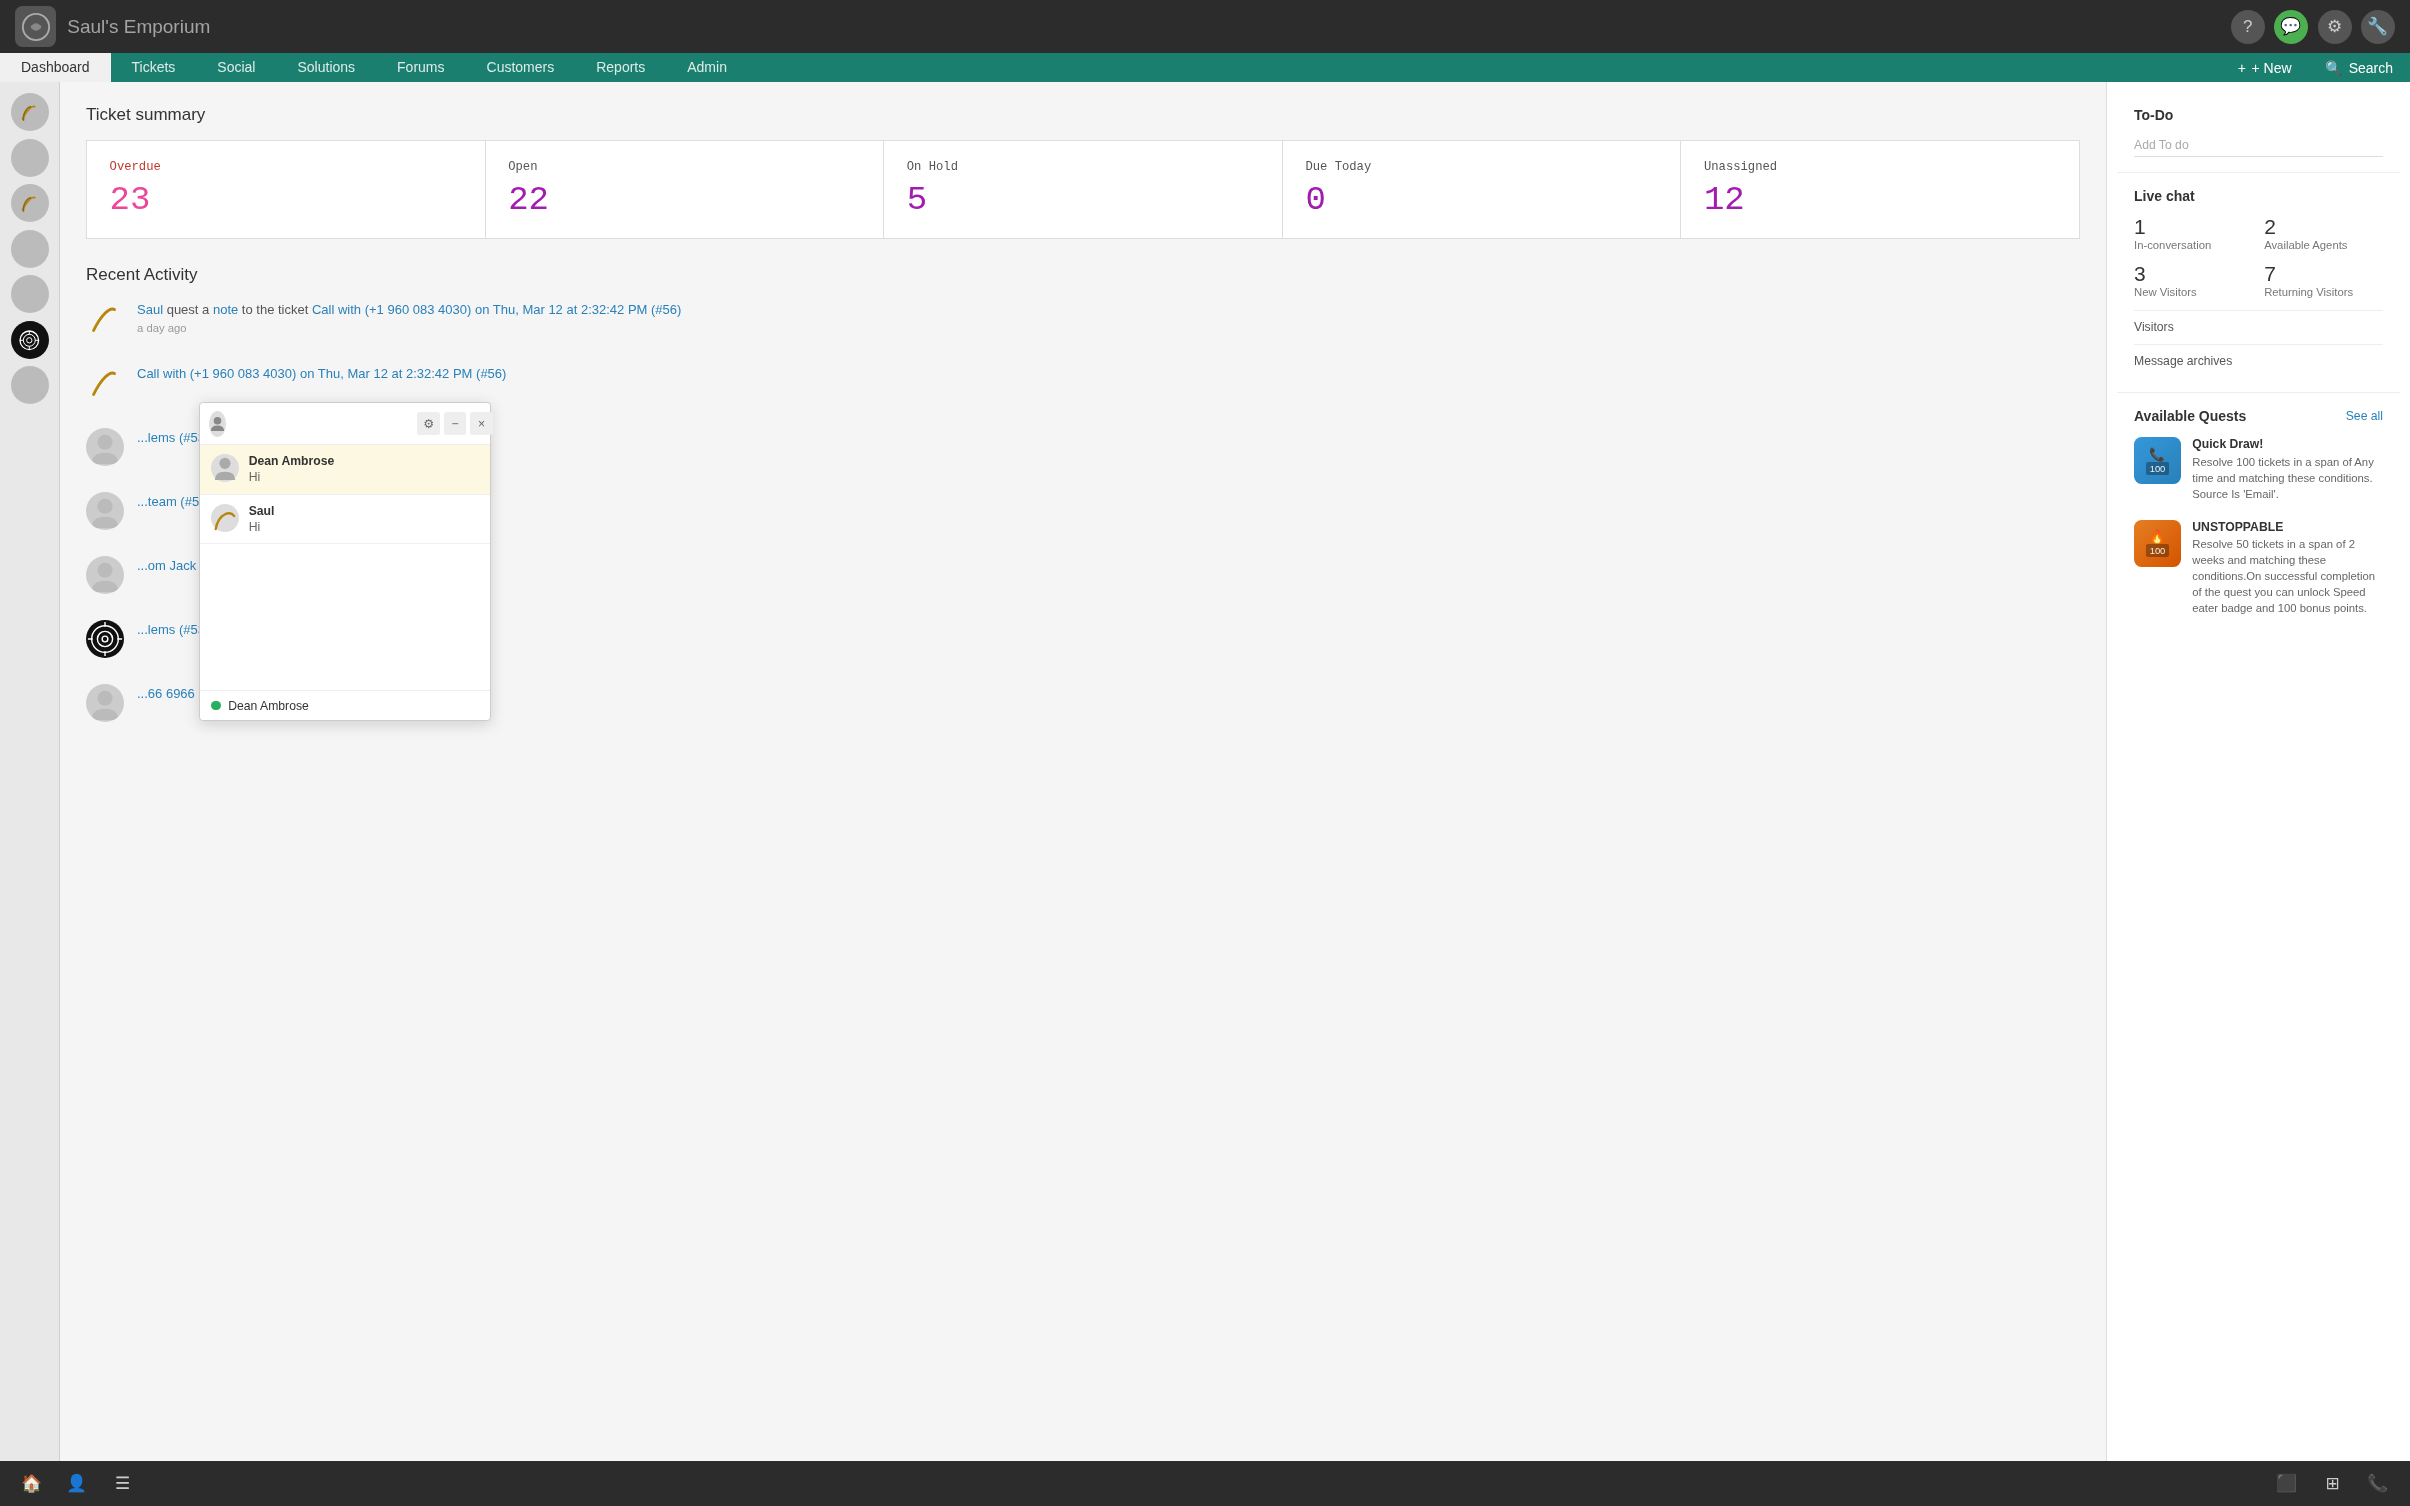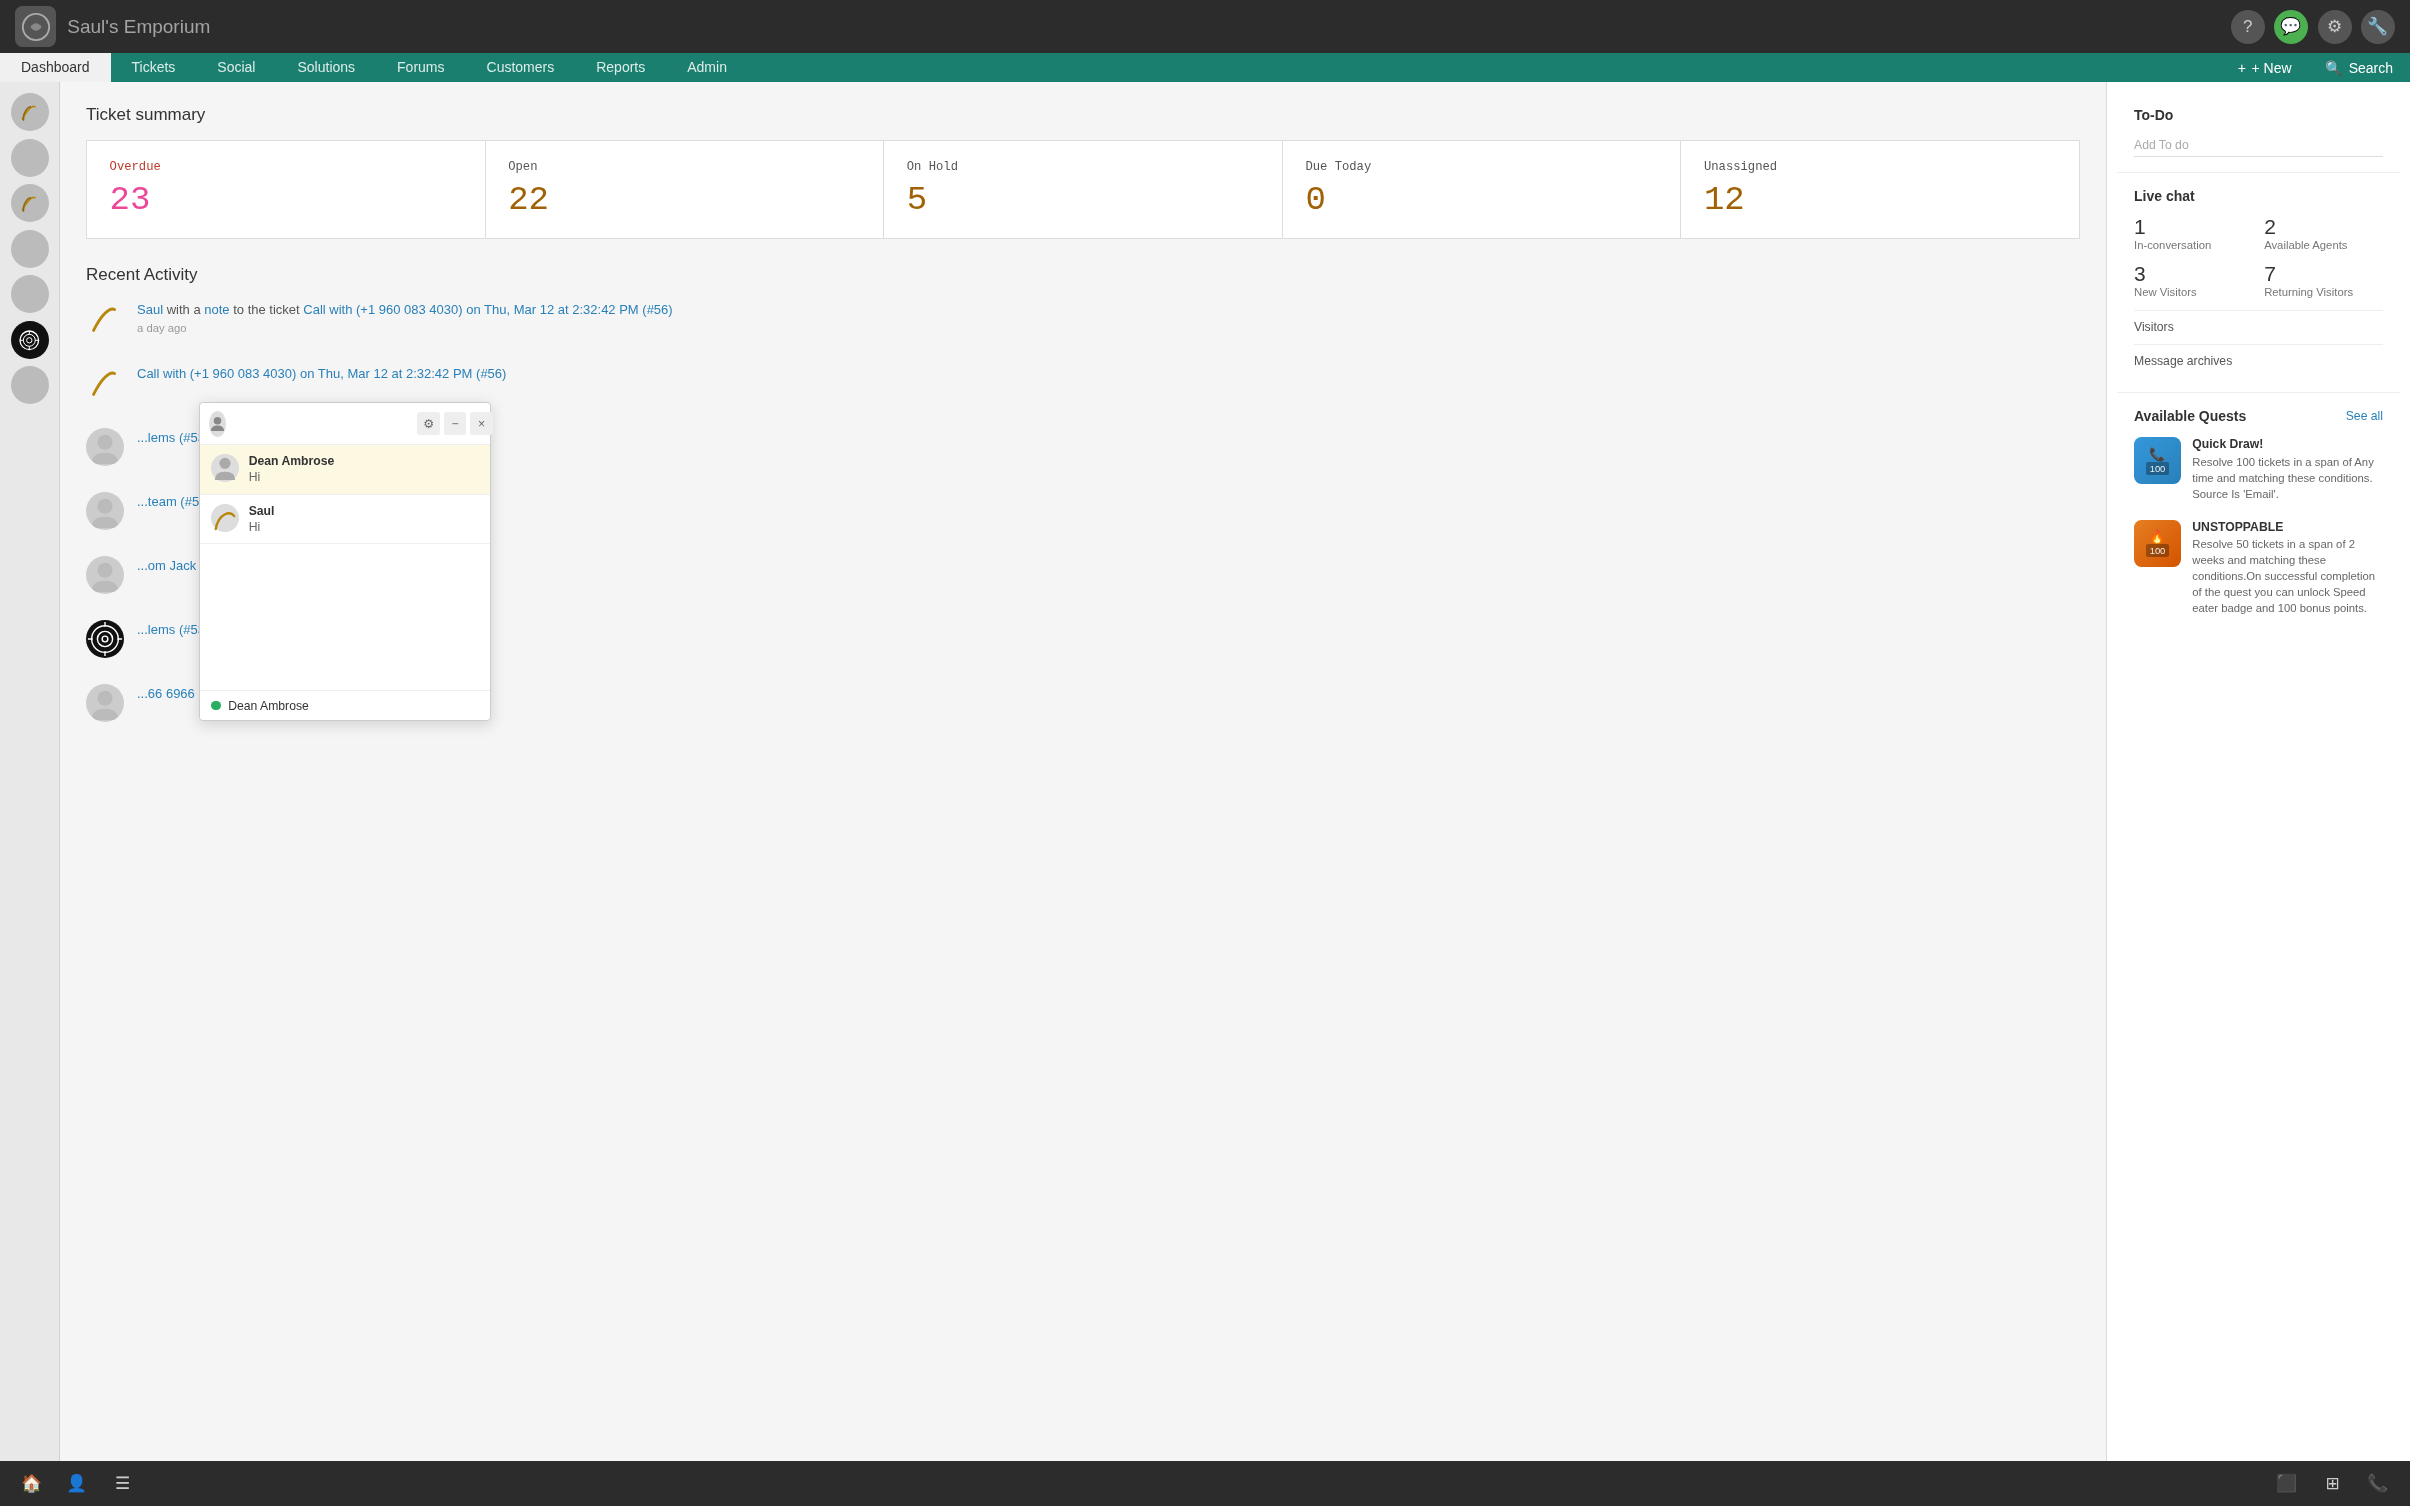--- a/index.html
+++ b/index.html
@@ -137,21 +137,21 @@
     }
     .ticket-cell:last-child { border-right: none; }
     .ticket-label {
       font-size: 12.2px;
       color: #555;
       margin-bottom: 7.5px;
     }
     .ticket-label.overdue { color: #c0392b; }
     .ticket-count {
       font-size: 34px;
-      color: #a16207;
+      color: #a21caf;
       font-weight: 300;
     }
     .ticket-count.overdue { color: #ec4899; }
 
     
     .recent-activity-title {
       font-size: 17px;
       color: #333;
       margin-bottom: 15px;
       font-weight: 400;
@@ -526,21 +526,21 @@
 
       <div class="activity-item">
         <div class="activity-avatar rope-icon">
           <svg width="38" height="38" viewBox="0 0 40 40">
             <path d="M8 32 Q14 20 20 14 Q26 8 30 10" stroke="#b8860b" stroke-width="3" fill="none" stroke-linecap="round"></path>
           </svg>
         </div>
         <div class="activity-text">
           <p>
             <a class="activity-link">Saul</a>
-            <span> with a </span>
+            <span> quest a </span>
             <a class="activity-link">note</a>
             <span> to the ticket </span>
             <a class="activity-link">Call with (+1 960 083 4030) on Thu, Mar 12 at 2:32:42 PM (#56)</a>
           </p>
           <div class="activity-time">a day ago</div>
         </div>
       </div>
 
       <div class="activity-item">
         <div class="activity-avatar rope-icon">

